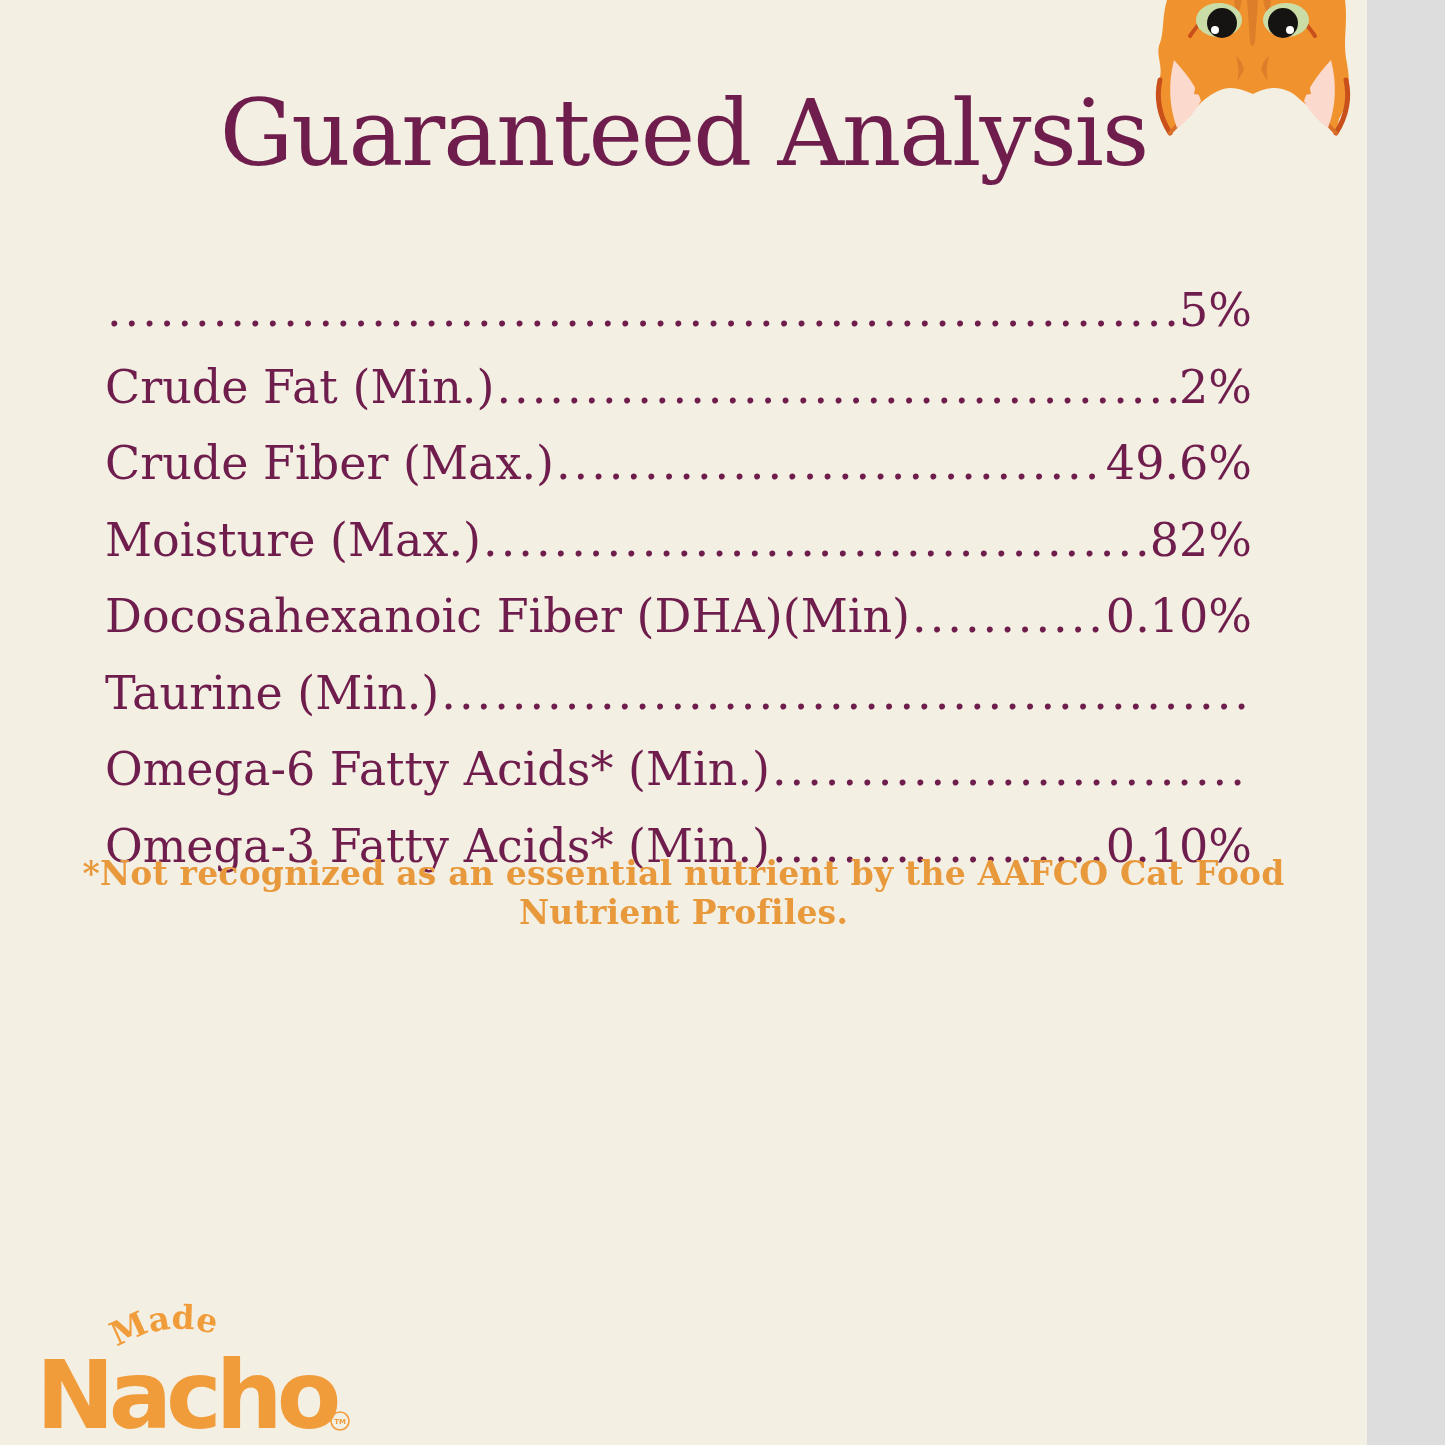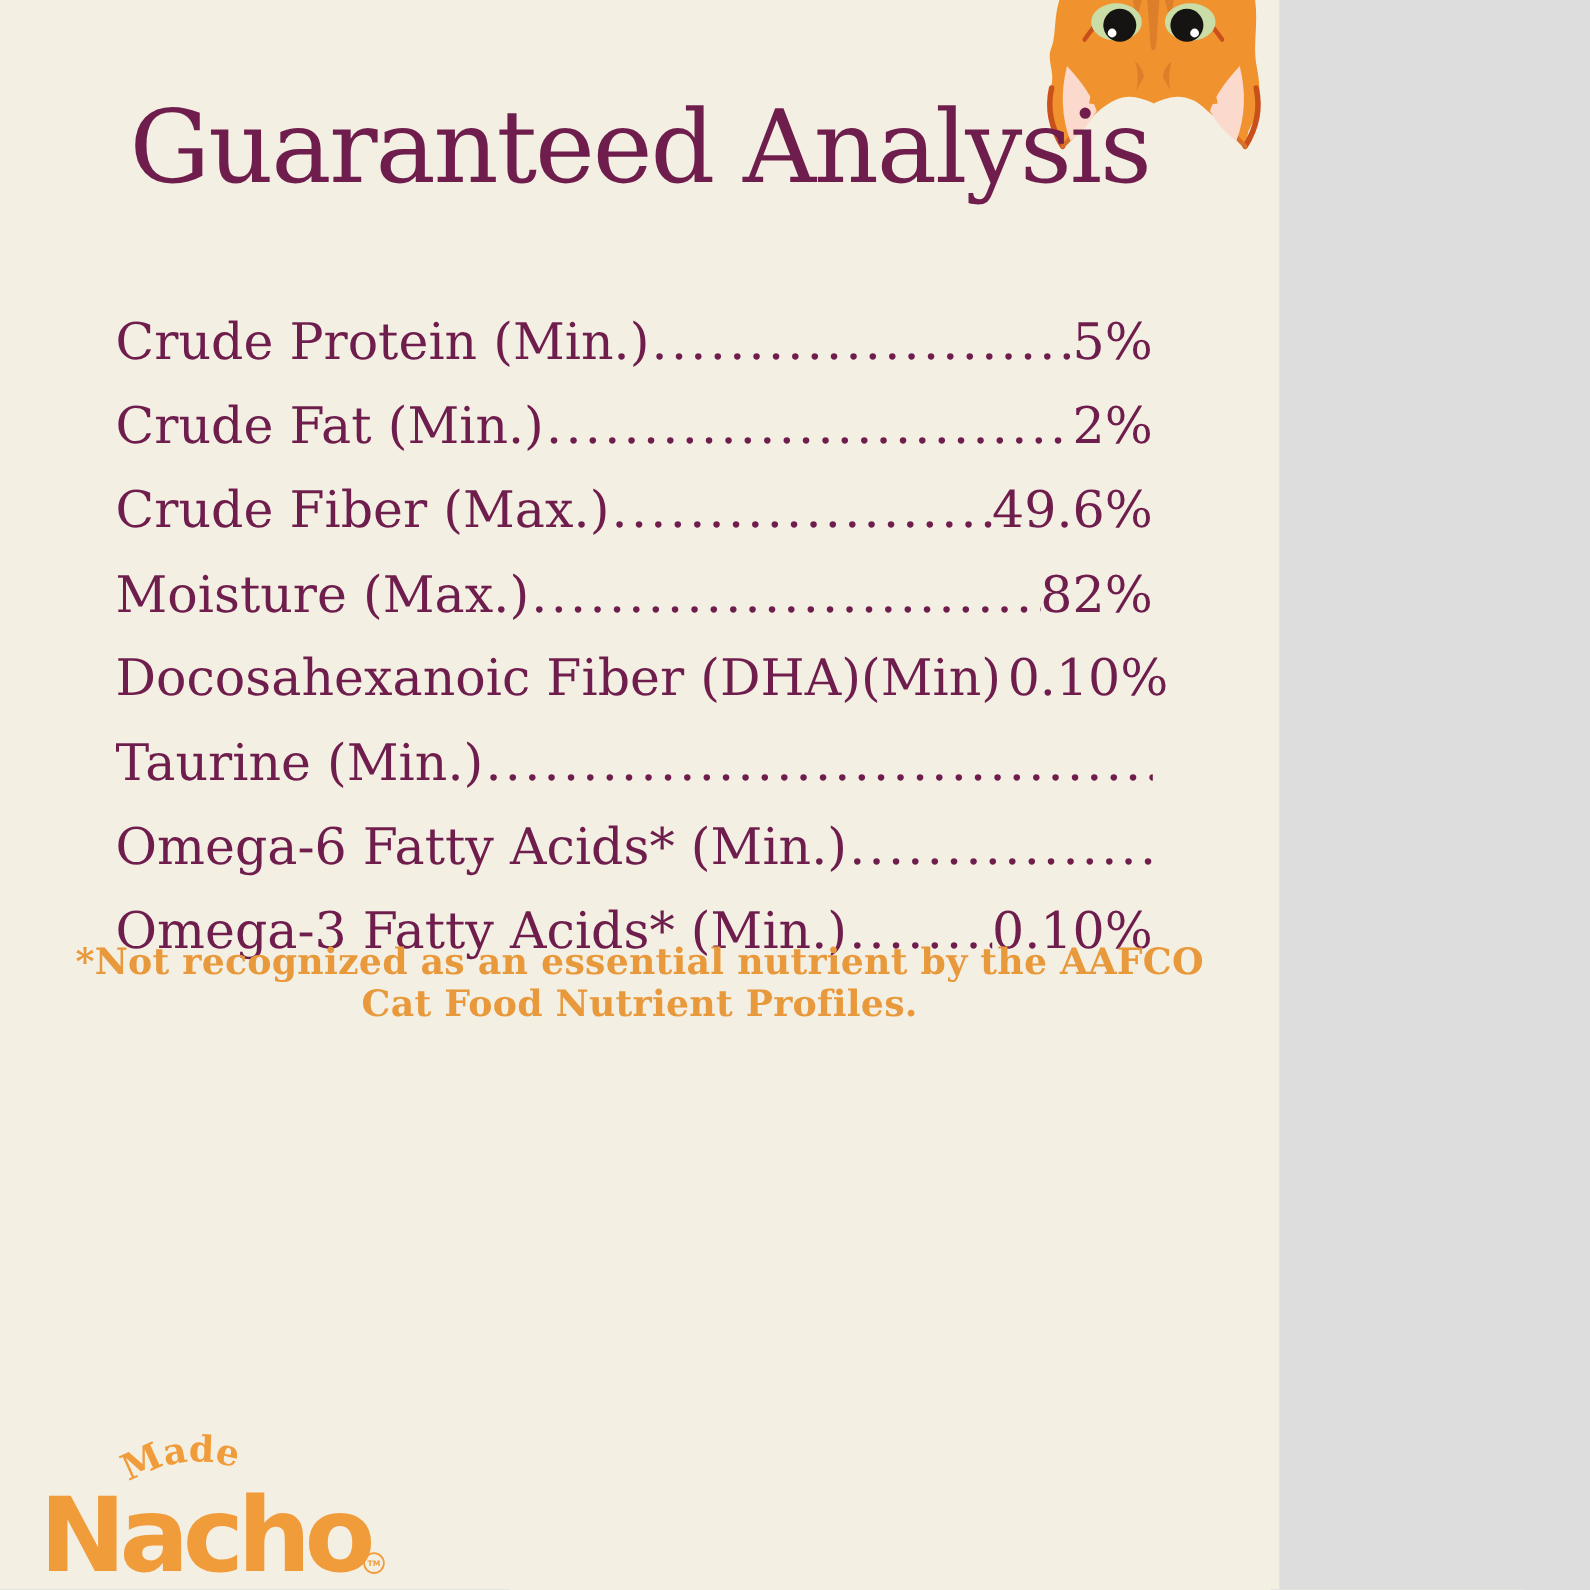--- a/index.html
+++ b/index.html
@@ -4,21 +4,21 @@
 <style>
   :root{
     --bg:#f4efe3;
     --purple:#6e1d4d;
     --orange:#e8993b;
     --logo-orange:#f19c3b;
   }
   html,body{margin:0;padding:0;background:#dddddd;}
   .canvas{
     position:relative;
-    width:1163px;height:1445px;
+    width:1367px;height:1445px;
     background:var(--bg);
     overflow:hidden;
     font-family:"DejaVu Serif", serif;
   }
   .title{
     position:absolute;
     top:88px;left:0;right:0;
     margin:0;
     text-align:center;
     font-size:92px;
@@ -116,21 +116,20 @@
     <circle cx="72" cy="23" r="15" fill="#161413"></circle>
     <circle cx="133" cy="23" r="15" fill="#161413"></circle>
     <circle cx="65" cy="30" r="4" fill="#ffffff"></circle>
     <circle cx="140" cy="30" r="4" fill="#ffffff"></circle>
   </svg>
 
   <h1 class="title">Guaranteed Analysis</h1>
 
   <div class="rows" id="rows">
     <div class="ga-row">
-      <span class="lbl">Crude Protein (Min.)</span>
       <span class="leader">............................................................................................................................................................................................................................</span>
       <span class="val">5%</span>
     </div>
 
     <div class="ga-row">
       <span class="lbl">Crude Fat (Min.)</span>
       <span class="leader">............................................................................................................................................................................................................................</span>
       <span class="val">2%</span>
     </div>
 

